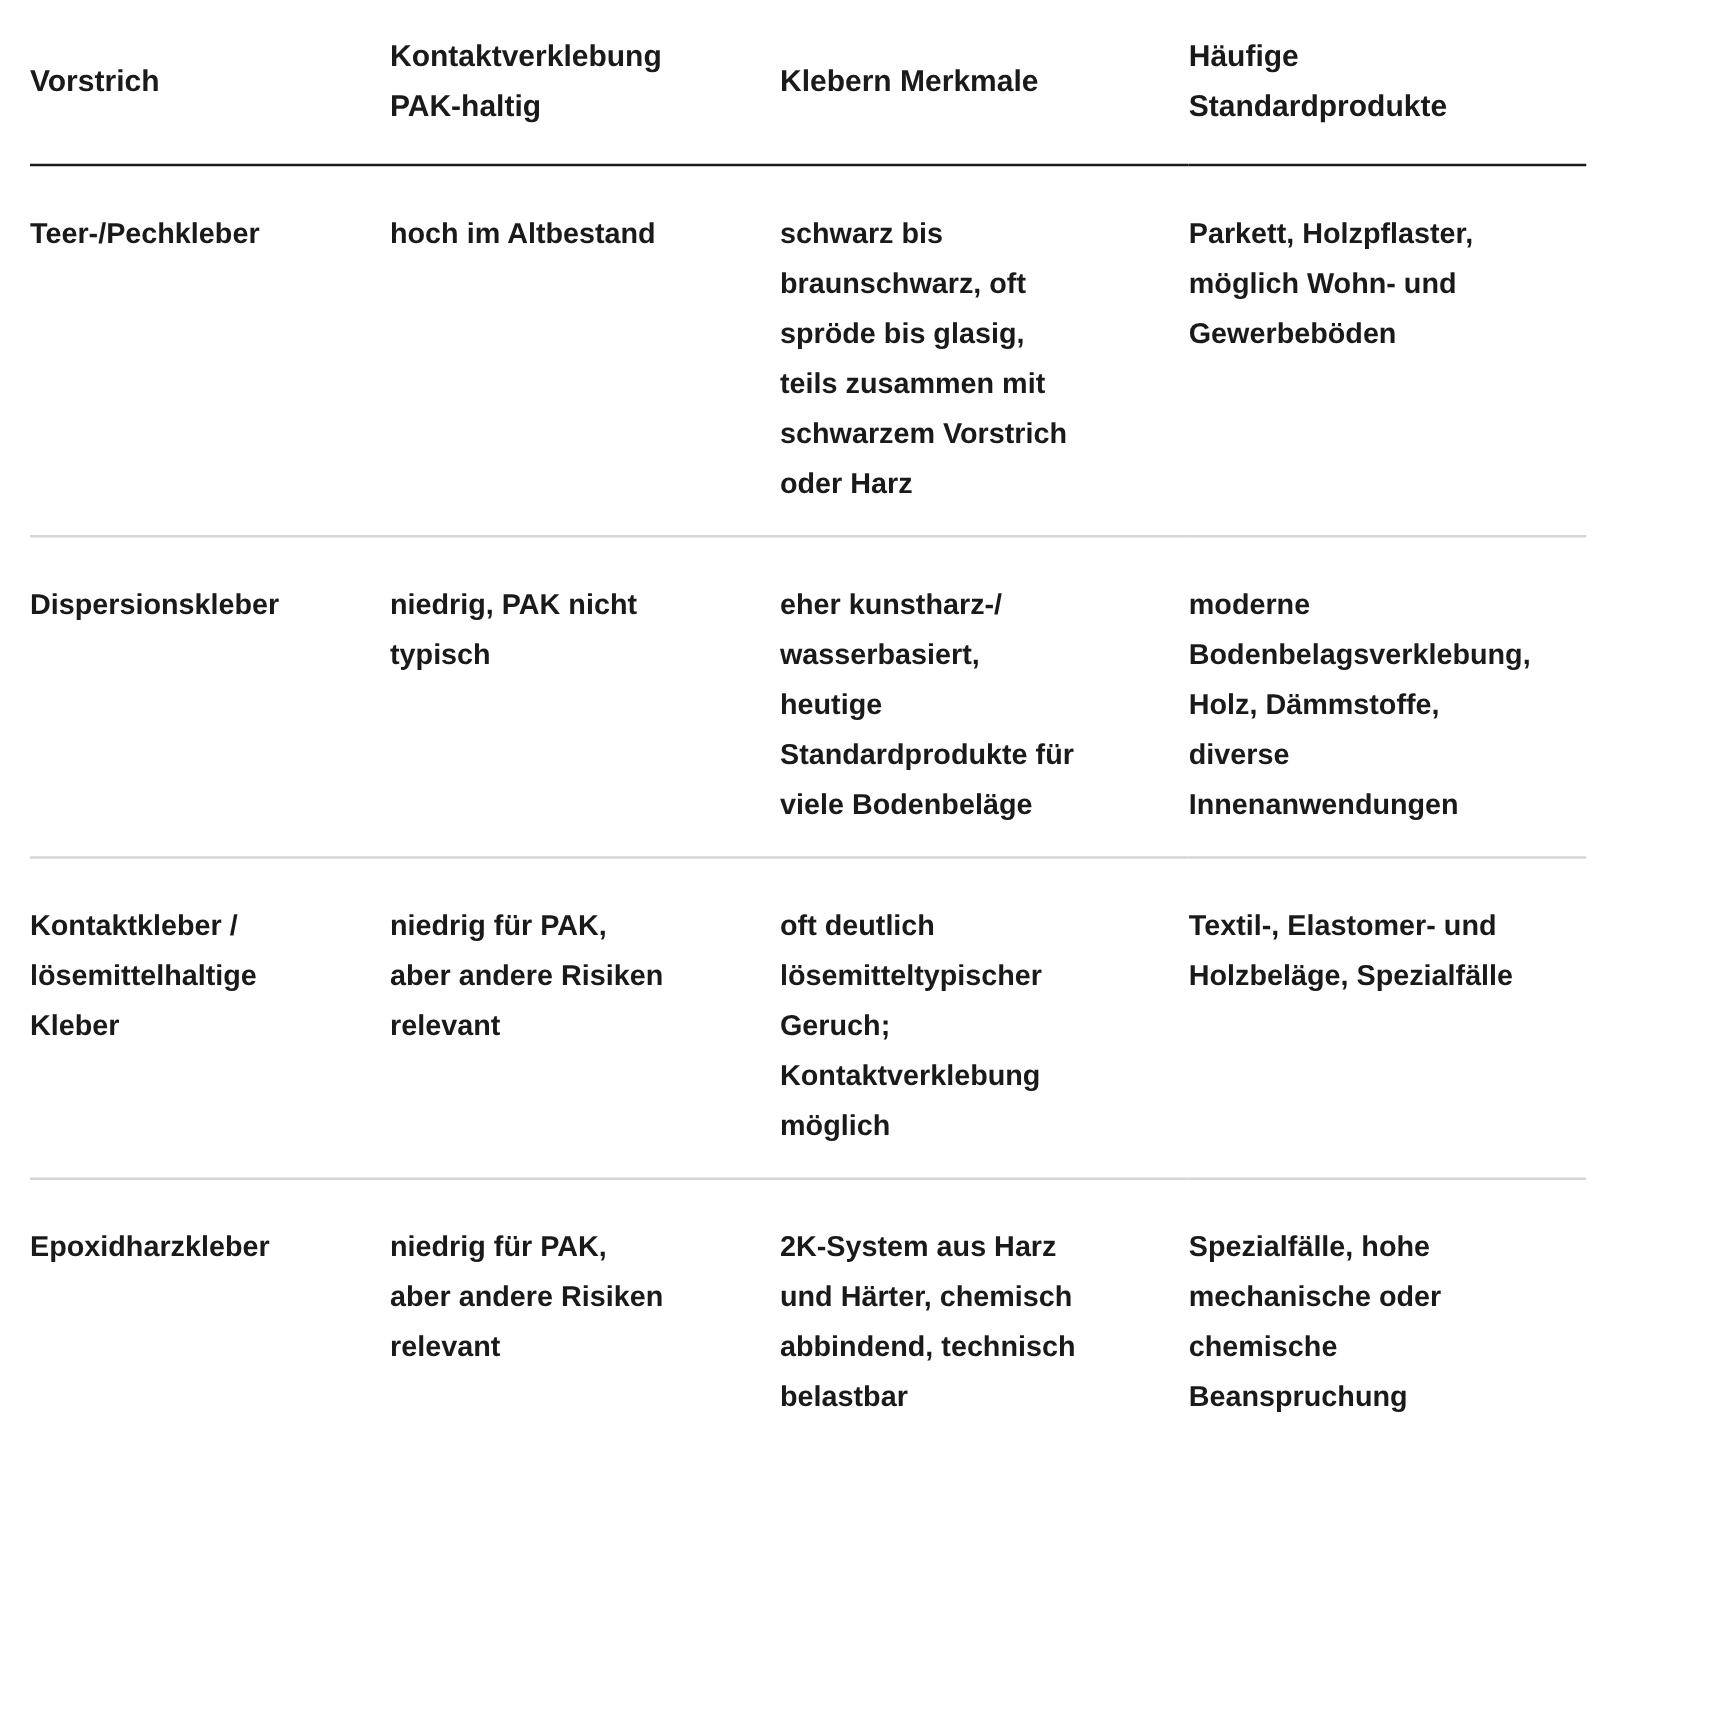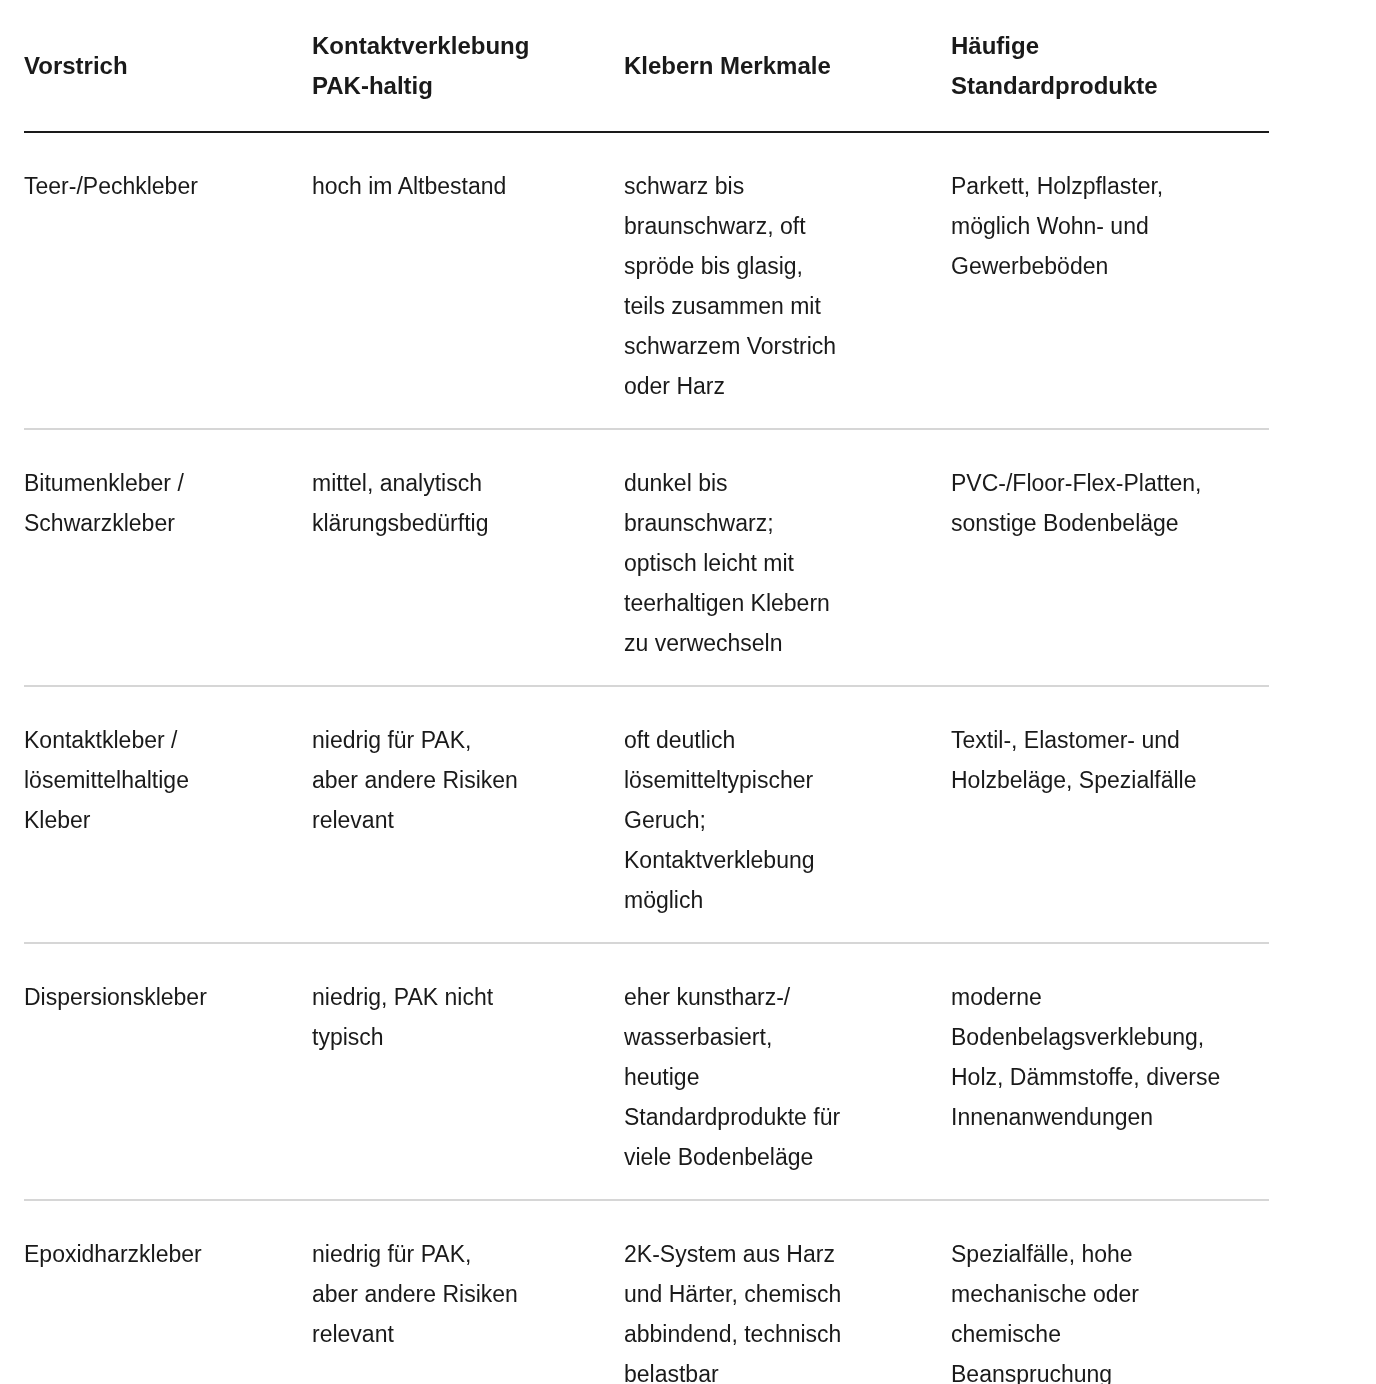--- a/index.html
+++ b/index.html
@@ -35,21 +35,21 @@
     font-weight:700;
     font-size:24px;
     line-height:40px;
     padding:26px 40px 25px 0;
     border-bottom:2px solid var(--header-border);
     white-space:pre-line;
   }
   td{
     text-align:left;
     vertical-align:top;
-    font-weight:400;
+    font-weight:700;
     font-size:23px;
     line-height:40px;
     padding:33px 40px 22px 0;
     white-space:pre-line;
     margin-left:16px;
   }
   tbody tr + tr td{
     border-top:2px solid var(--row-border);
   }
 </style>
@@ -81,60 +81,47 @@
 braunschwarz, oft
 spröde bis glasig,
 teils zusammen mit
 schwarzem Vorstrich
 oder Harz</td>
         <td>Parkett, Holzpflaster,
 möglich Wohn- und
 Gewerbeböden</td>
       </tr>
       <tr>
-        <td>Bitumenkleber /
-Schwarzkleber</td>
-        <td>mittel, analytisch
-klärungsbedürftig</td>
-        <td>dunkel bis
-braunschwarz;
-optisch leicht mit
-teerhaltigen Klebern
-zu verwechseln</td>
-        <td>PVC-/Floor-Flex-Platten,
-sonstige Bodenbeläge</td>
+        <td>Dispersionskleber</td>
+        <td>niedrig, PAK nicht
+typisch</td>
+        <td>eher kunstharz-/
+wasserbasiert,
+heutige
+Standardprodukte für
+viele Bodenbeläge</td>
+        <td>moderne
+Bodenbelagsverklebung,
+Holz, Dämmstoffe, diverse
+Innenanwendungen</td>
       </tr>
       <tr>
         <td>Kontaktkleber /
 lösemittelhaltige
 Kleber</td>
         <td>niedrig für PAK,
 aber andere Risiken
 relevant</td>
         <td>oft deutlich
 lösemitteltypischer
 Geruch;
 Kontaktverklebung
 möglich</td>
         <td>Textil-, Elastomer- und
 Holzbeläge, Spezialfälle</td>
-      </tr>
-      <tr>
-        <td>Dispersionskleber</td>
-        <td>niedrig, PAK nicht
-typisch</td>
-        <td>eher kunstharz-/
-wasserbasiert,
-heutige
-Standardprodukte für
-viele Bodenbeläge</td>
-        <td>moderne
-Bodenbelagsverklebung,
-Holz, Dämmstoffe, diverse
-Innenanwendungen</td>
       </tr>
       <tr>
         <td>Epoxidharzkleber</td>
         <td>niedrig für PAK,
 aber andere Risiken
 relevant</td>
         <td>2K-System aus Harz
 und Härter, chemisch
 abbindend, technisch
 belastbar</td>

